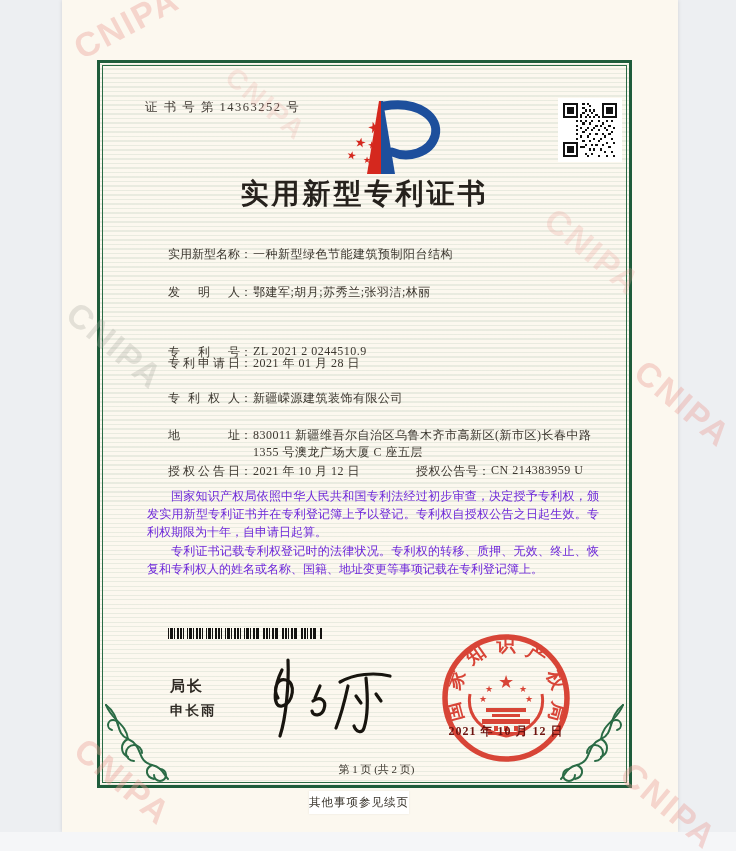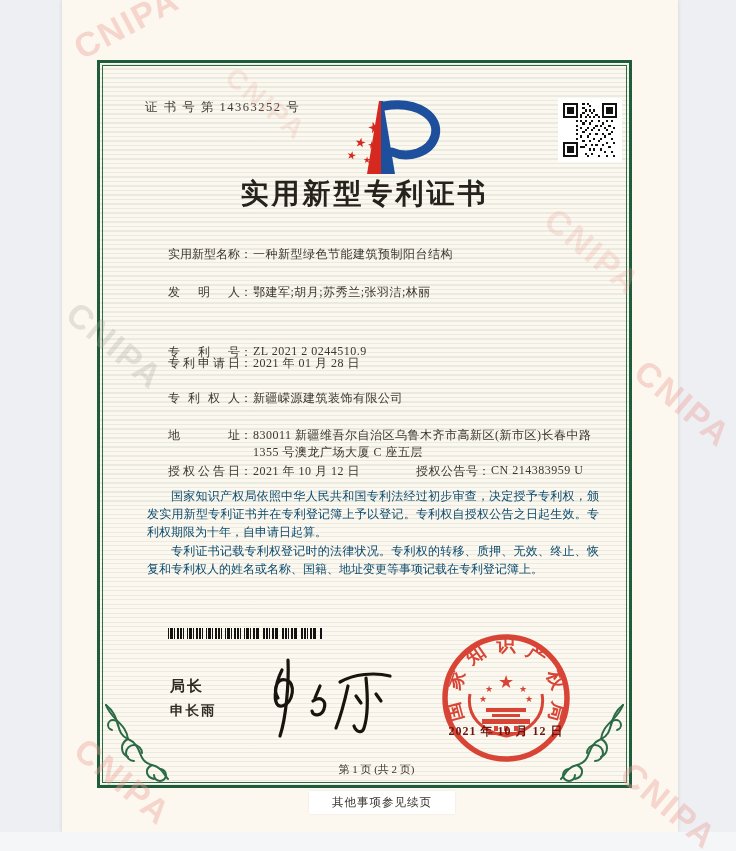--- a/index.html
+++ b/index.html
@@ -17,31 +17,31 @@
   
   .abs{position:absolute;}
   .cert-no{left:145px;top:99px;font-size:12.5px;letter-spacing:1.5px;color:#3f3a33;}
   .title{left:97px;top:175px;width:535px;text-align:center;font-size:28px;font-weight:600;letter-spacing:3px;color:#26221d;}
   .row{left:168px;width:448px;font-size:12px;color:#3b362e;white-space:nowrap;}
   .flabel{display:inline-block;width:72px;text-align:justify;text-align-last:justify;vertical-align:top;}
   .colon{display:inline-block;width:13px;vertical-align:top;}
   .fvalue{display:inline-block;vertical-align:top;letter-spacing:.5px;}
   .fvalue.wrap{white-space:normal;width:356px;line-height:17px;}
   .pair2{position:absolute;left:248px;top:0;}
-  .body-text{left:147px;top:487px;width:452px;font-size:12px;line-height:18.2px;color:#0c4a6e;text-align:justify;}
+  .body-text{left:147px;top:487px;width:452px;font-size:12px;line-height:18.2px;color:#6d28d9;text-align:justify;}
   .body-text p{margin:0;text-indent:2em;}
   .barcode{left:168px;top:628px;width:154px;height:11px;
     background:repeating-linear-gradient(90deg,#141210 0 1.5px,transparent 1.5px 2.5px,#141210 2.5px 5px,transparent 5px 6px,#141210 6px 7px,transparent 7px 9.5px);}
   .director-title{left:170px;top:677px;font-size:15px;font-weight:600;color:#2e2a24;letter-spacing:2px;}
   .director-name{left:170px;top:702px;font-size:13.5px;font-weight:600;color:#2e2a24;letter-spacing:2px;}
   .signature{left:256px;top:656px;width:140px;height:85px;}
   .seal{left:440px;top:632px;width:132px;height:132px;opacity:.93;}
   .seal-date{left:432px;top:723px;width:148px;text-align:center;font-size:12px;font-weight:700;color:#6d1410;letter-spacing:1px;z-index:6;}
   .page-number{left:97px;top:762px;width:559px;text-align:center;font-size:11px;color:#3b362e;}
-  .footer-note{left:309px;top:791px;background:#ffffff;padding:4px 23px;font-size:11.5px;color:#3b362e;letter-spacing:1px;box-shadow:0 0 2px rgba(0,0,0,.08);}
+  .footer-note{left:309px;top:791px;background:#ffffff;padding:4px 0;font-size:11.5px;color:#3b362e;letter-spacing:1px;box-shadow:0 0 2px rgba(0,0,0,.08);}
   .qr{left:558px;top:98px;width:54px;height:54px;background:#fff;padding:5px;}
   .logo{left:334px;top:96px;width:116px;height:80px;}
   .wm{position:absolute;font-family:"Liberation Sans","DejaVu Sans",sans-serif;font-weight:700;font-size:34px;letter-spacing:2px;pointer-events:none;z-index:9;}
   .wm.pink{color:rgba(233,156,146,.38);}
   .wm.pale{color:rgba(170,170,158,.30);}
 </style>
 </head>
 <body>
 
 <div class="stage">

